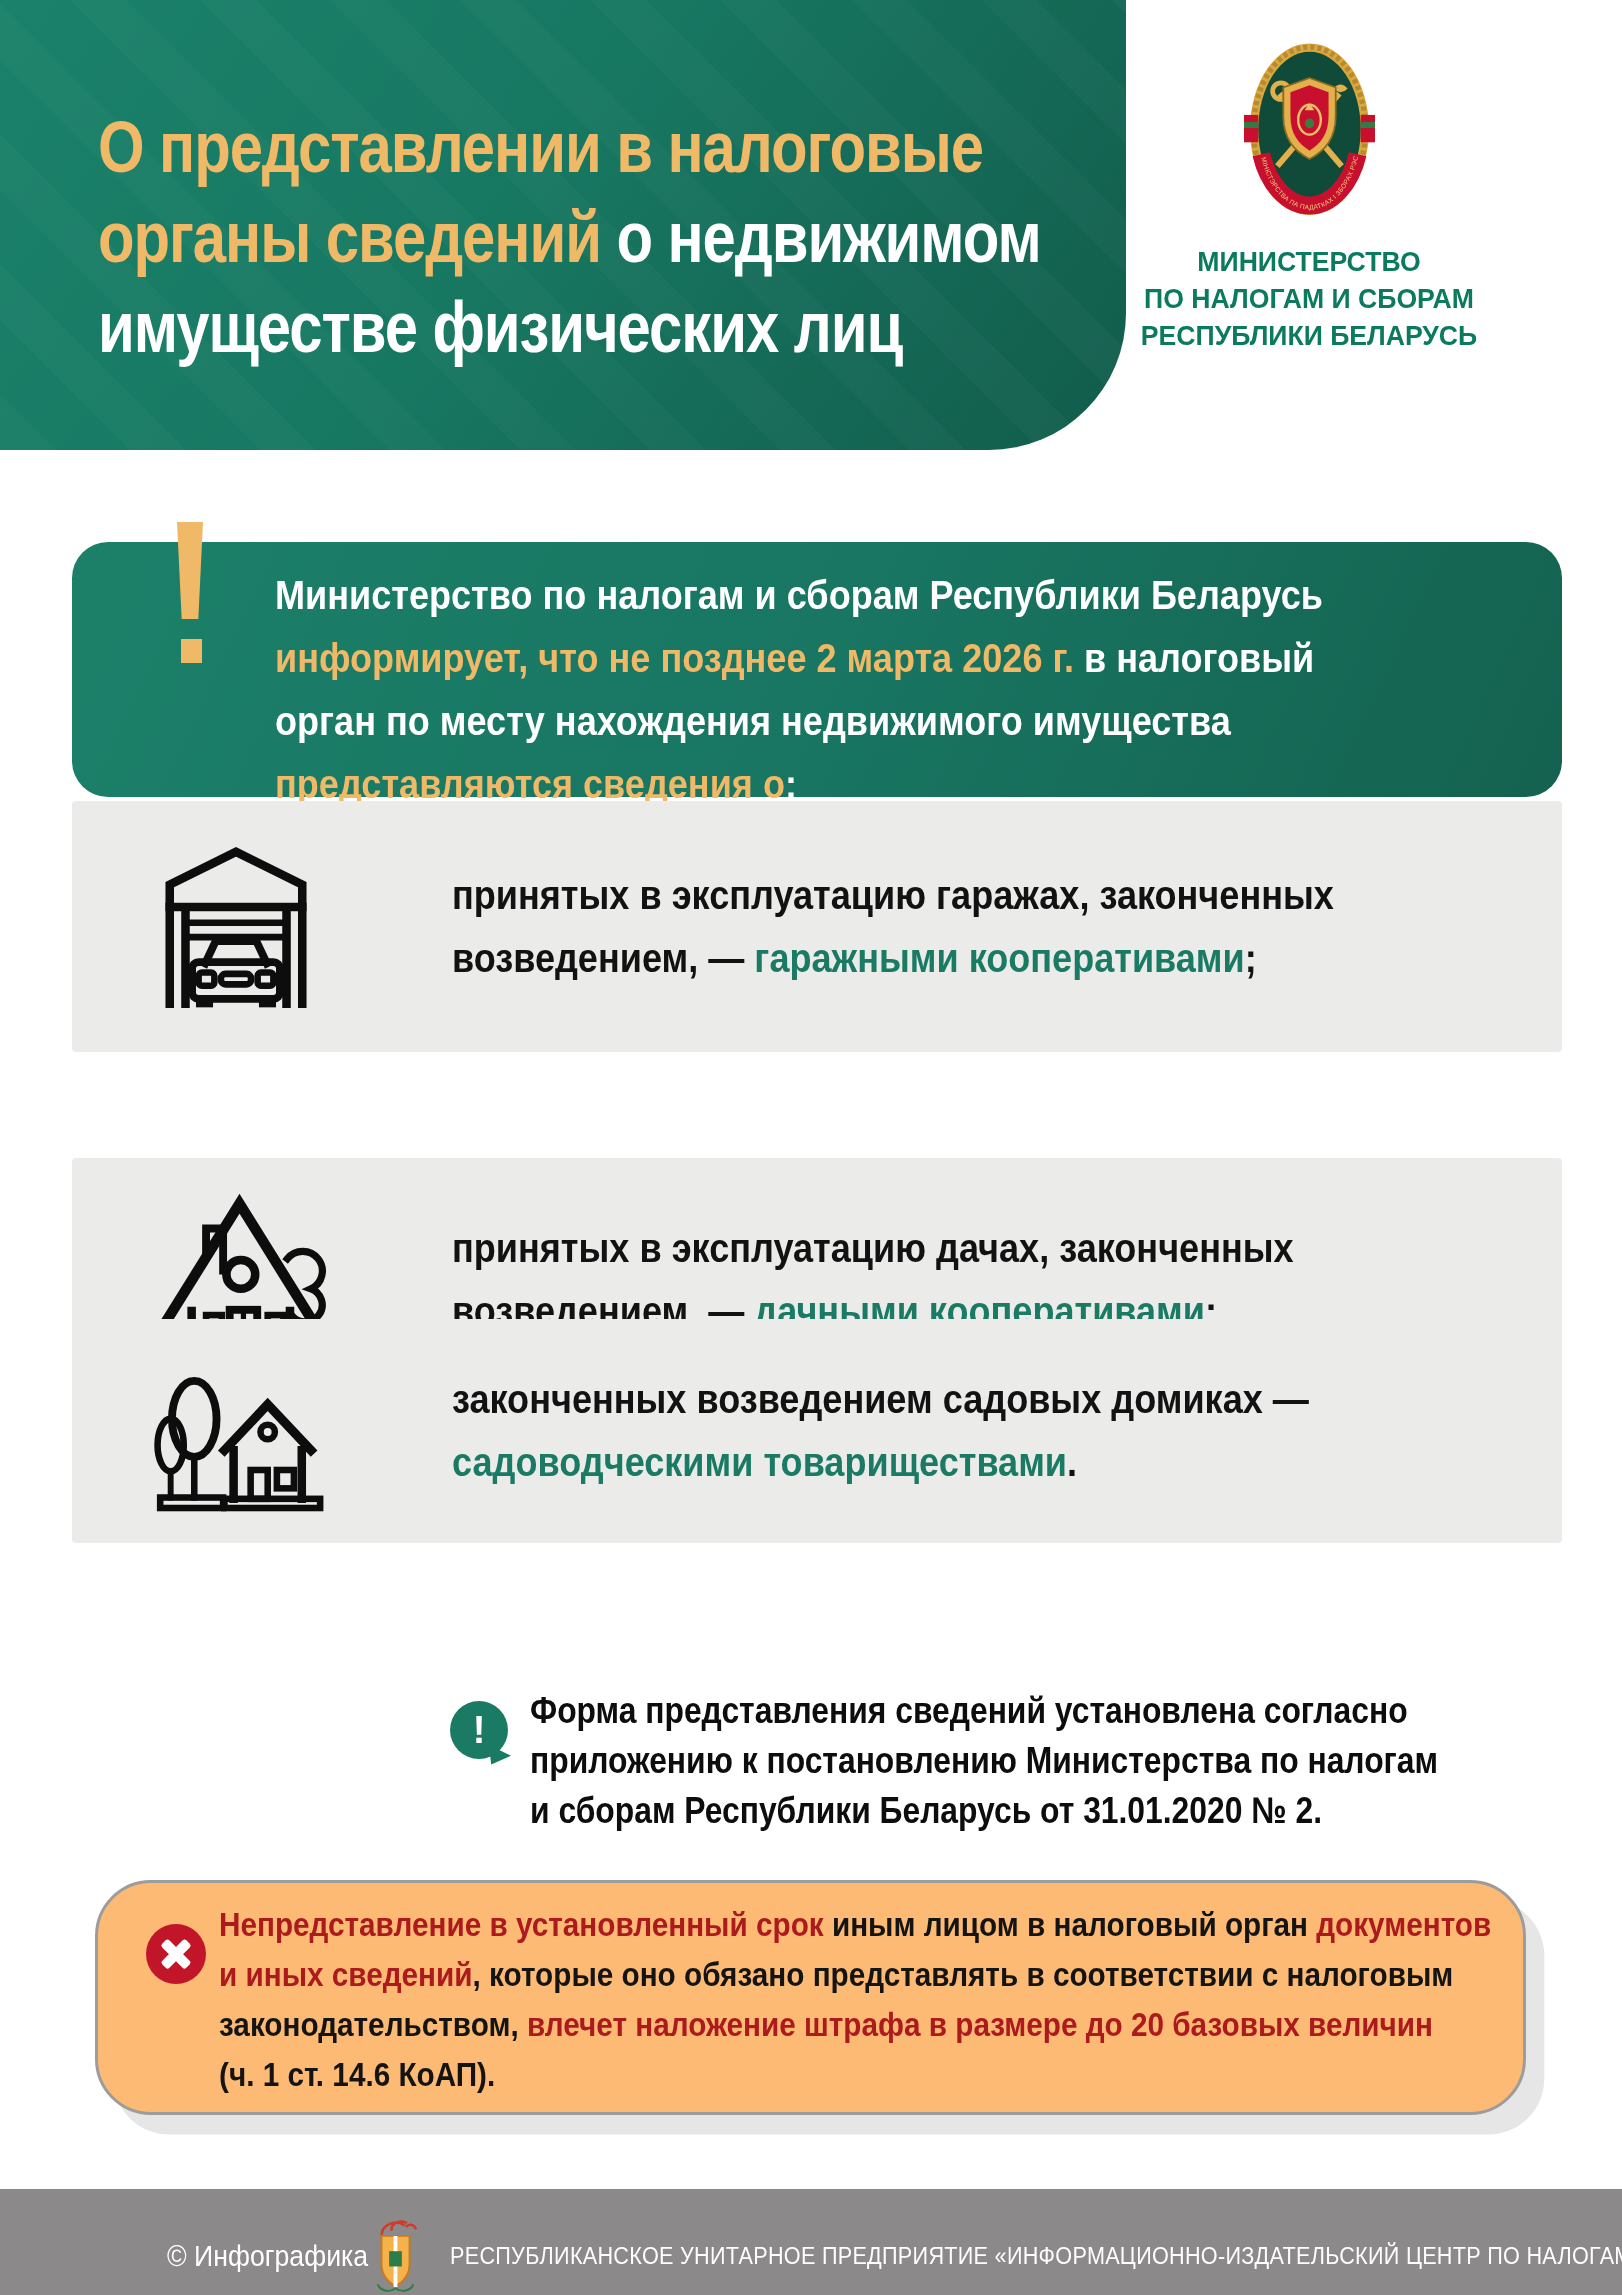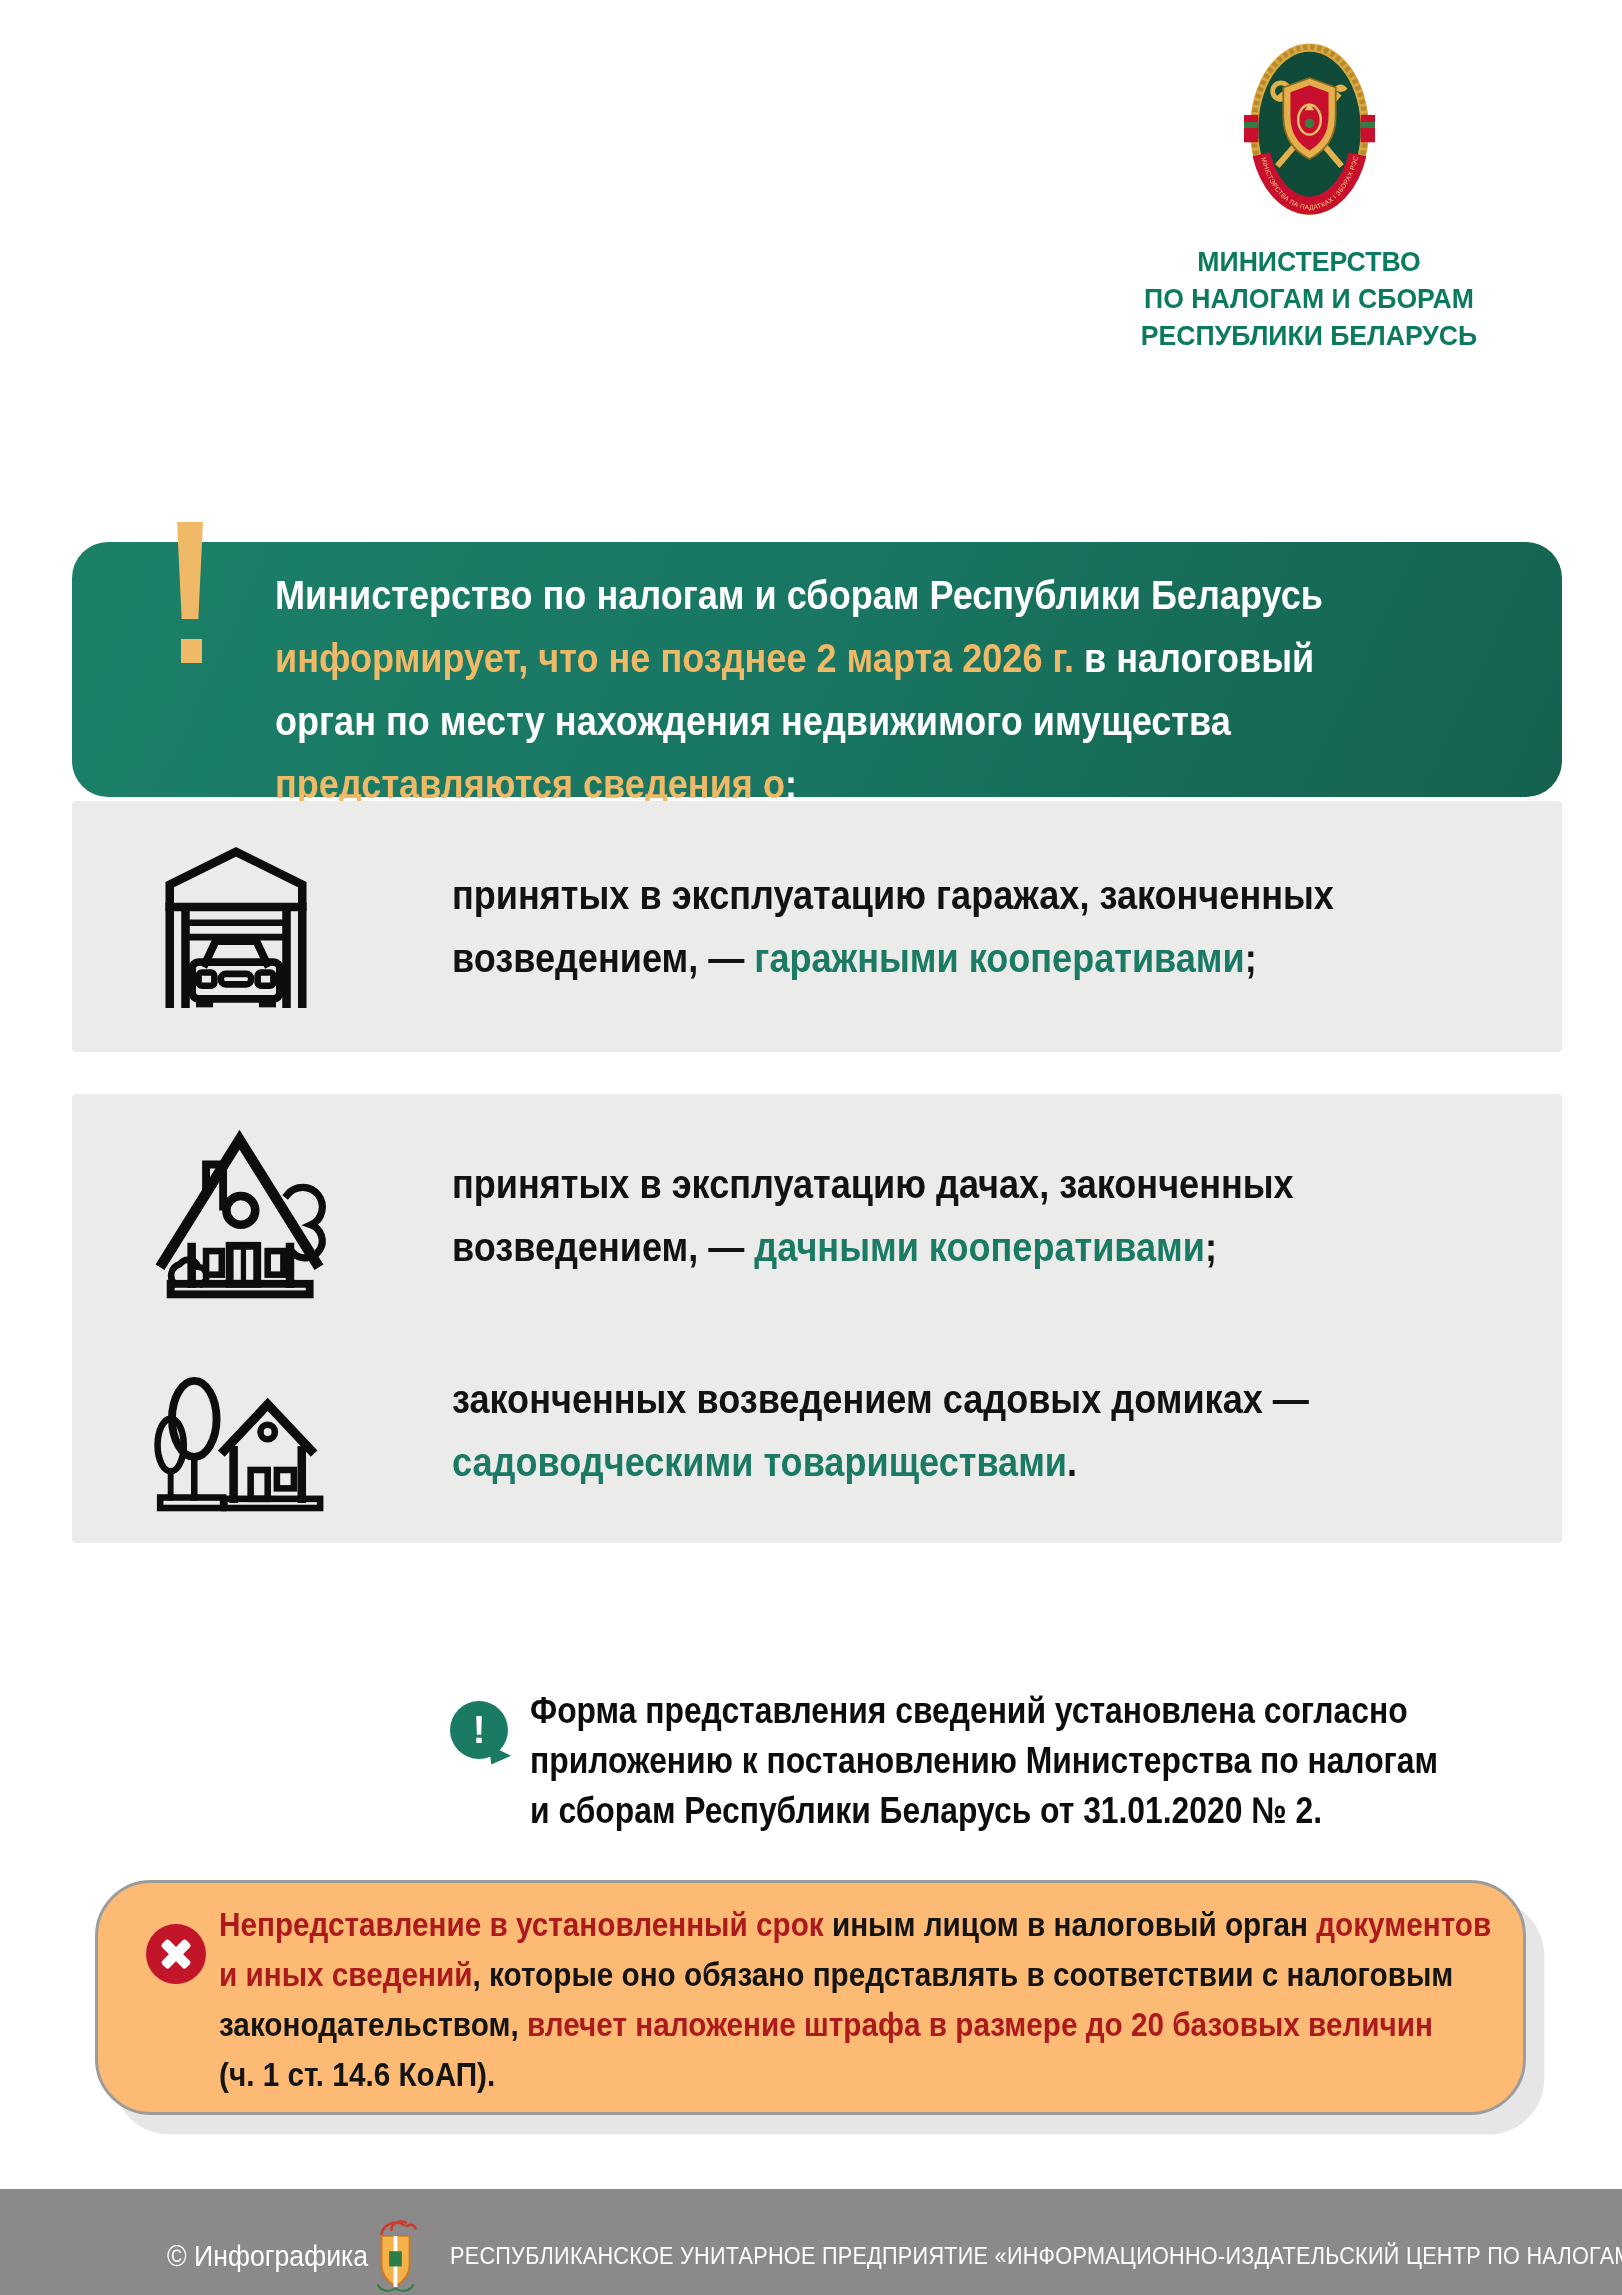--- a/index.html
+++ b/index.html
@@ -29,21 +29,21 @@
            background:linear-gradient(115deg,#1c8069 0%,#187662 50%,#14624f 100%);
            border-radius:36px;}
   #bang-bar{left:177px;top:522px;width:26px;height:97px;background:#F0B968;
             clip-path:polygon(0 0,100% 0,82% 100%,18% 100%);}
   #bang-dot{left:181px;top:639px;width:21px;height:23.6px;background:#F0B968;}
   #info-text{left:275px;top:564px;font-weight:700;font-size:41px;line-height:63px;
              transform:scaleX(.88);transform-origin:0 0;}
 
   
   .row{left:72px;width:1490px;background:#EBEBEA;border-radius:4px;}
-  #row1{top:801px;height:251px;} #row2{top:1094px;height:244px;} #row3{top:1319px;height:224px;}
+  #row1{top:801px;height:251px;} #row2{top:1158px;height:244px;} #row3{top:1319px;height:224px;}
   .row .icon-box{position:absolute;left:79px;top:50%;transform:translateY(-50%);}
   .row .txt{position:absolute;left:380px;top:50%;transform:translateY(-50%) scaleX(.88);
             transform-origin:0 50%;font-weight:700;font-size:41px;line-height:63px;color:#121212;}
   .grn{color:#1A7A64;}
   .ico{stroke:#0d0d0d;fill:none;stroke-width:13;stroke-linecap:square;stroke-linejoin:miter;}
   .ico .fillb{fill:#0d0d0d;stroke:none;}
 
   
   #note-icon{left:450px;top:1701px;width:58px;height:58px;border-radius:50%;background:#1B7A64;
              color:#fff;font-weight:700;font-size:38px;line-height:58px;text-align:center;}
@@ -69,20 +69,28 @@
                transform-origin:0 50%;font-size:29px;}
   #footer-logo{position:absolute;left:370px;top:50%;transform:translateY(-50%);}
   #footer-org{position:absolute;left:450px;top:50%;transform:translateY(-50%) scaleX(.94);
               transform-origin:0 50%;font-size:23px;letter-spacing:0.3px;}
 </style>
 </head>
 <body>
 
 <div class="page">
 
+  <div class="abs" id="header">
+    <div class="streaks"></div>
+    <div class="abs nw" id="title">
+      <div class="nw"><span class="ylw">О представлении в налоговые</span></div>
+      <div class="nw"><span class="ylw">органы сведений </span><span class="wht">о недвижимом</span></div>
+      <div class="nw"><span class="wht">имуществе физических лиц</span></div>
+    </div>
+  </div>
 
   <div class="abs" id="logo">
     <svg width="131" height="190" viewBox="0 0 220 310">
       <ellipse cx="110" cy="152" rx="100" ry="144" fill="#D9A93F"></ellipse>
       <ellipse cx="110" cy="152" rx="94" ry="138" fill="none" stroke="#B8892F" stroke-width="9" stroke-dasharray="7 5"></ellipse>
       <ellipse cx="110" cy="152" rx="86" ry="130" fill="#0F4B38"></ellipse>
       <rect x="0" y="128" width="24" height="46" fill="#C8102E"></rect>
       <rect x="0" y="140" width="24" height="10" fill="#2F7D46"></rect>
       <rect x="196" y="128" width="24" height="46" fill="#C8102E"></rect>
       <rect x="196" y="140" width="24" height="10" fill="#2F7D46"></rect>

